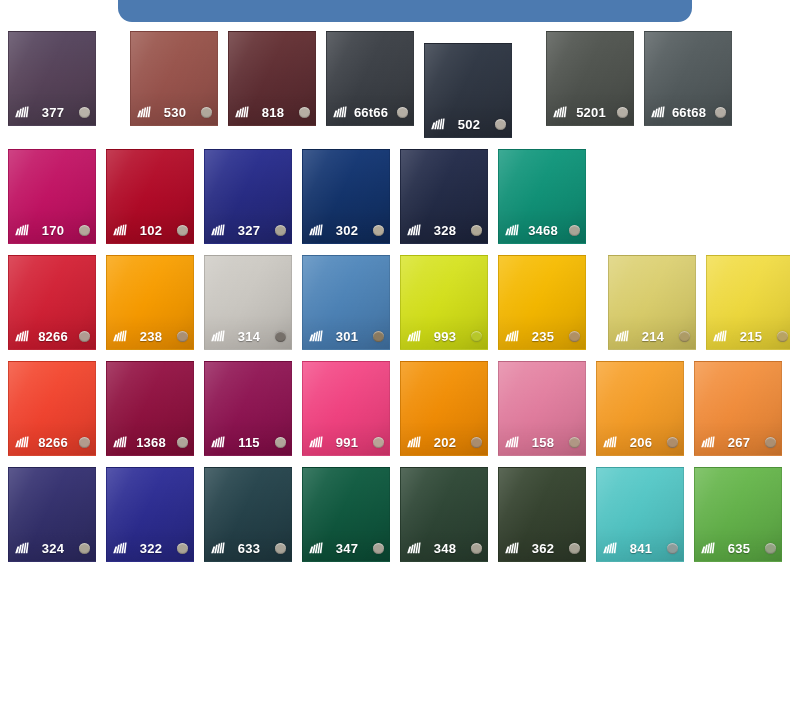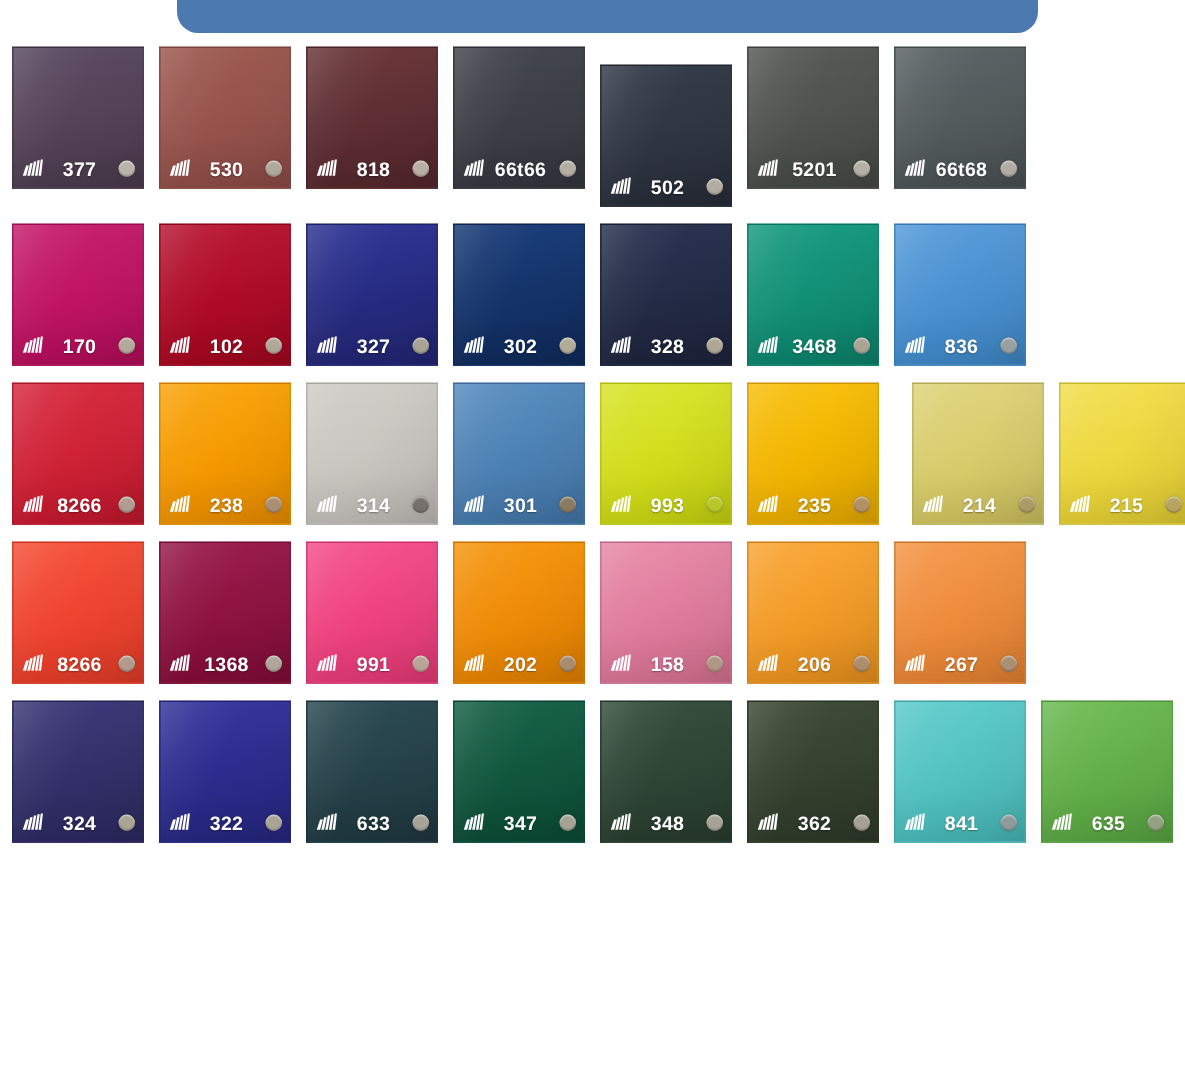--- a/index.html
+++ b/index.html
@@ -146,21 +146,21 @@
             <path d="M1.2 11.2 L3.4 11.2 L5.3 4.4 L3.4 4.4 Z" fill="#ffffff"></path>
             <path d="M4.2 11.2 L6.0 11.2 L7.8 2.8 L6.1 2.8 Z" fill="#ffffff"></path>
             <path d="M6.8 11.2 L8.5 11.2 L10.2 1.6 L8.6 1.6 Z" fill="#ffffff"></path>
             <path d="M9.3 11.2 L11.0 11.2 L12.5 0.8 L11.0 0.8 Z" fill="#ffffff"></path>
             <path d="M11.7 11.2 L13.4 11.2 L14.6 0.4 L13.2 0.4 Z" fill="#ffffff"></path>
           </svg>
           <span class="swatch-code">377</span>
           <span class="swatch-dot" style="background: rgb(185, 179, 169);"></span>
         </div>
       </div>
-      <div class="swatch" style="background: linear-gradient(rgb(156, 90, 81) 0%, rgb(151, 83, 76) 52%, rgb(142, 76, 70) 100%);">
+      <div class="swatch" style="background: linear-gradient(rgb(156, 90, 81) 0%, rgb(151, 83, 76) 52%, rgb(142, 76, 70) 100%); margin-left: 24px;">
         <div class="swatch-footer">
           <svg class="brand-icon" viewBox="0 0 15 12">
             <path d="M1.2 11.2 L3.4 11.2 L5.3 4.4 L3.4 4.4 Z" fill="#ffffff"></path>
             <path d="M4.2 11.2 L6.0 11.2 L7.8 2.8 L6.1 2.8 Z" fill="#ffffff"></path>
             <path d="M6.8 11.2 L8.5 11.2 L10.2 1.6 L8.6 1.6 Z" fill="#ffffff"></path>
             <path d="M9.3 11.2 L11.0 11.2 L12.5 0.8 L11.0 0.8 Z" fill="#ffffff"></path>
             <path d="M11.7 11.2 L13.4 11.2 L14.6 0.4 L13.2 0.4 Z" fill="#ffffff"></path>
           </svg>
           <span class="swatch-code">530</span>
           <span class="swatch-dot" style="background: rgb(176, 168, 156);"></span>
@@ -198,21 +198,21 @@
             <path d="M1.2 11.2 L3.4 11.2 L5.3 4.4 L3.4 4.4 Z" fill="#ffffff"></path>
             <path d="M4.2 11.2 L6.0 11.2 L7.8 2.8 L6.1 2.8 Z" fill="#ffffff"></path>
             <path d="M6.8 11.2 L8.5 11.2 L10.2 1.6 L8.6 1.6 Z" fill="#ffffff"></path>
             <path d="M9.3 11.2 L11.0 11.2 L12.5 0.8 L11.0 0.8 Z" fill="#ffffff"></path>
             <path d="M11.7 11.2 L13.4 11.2 L14.6 0.4 L13.2 0.4 Z" fill="#ffffff"></path>
           </svg>
           <span class="swatch-code">502</span>
           <span class="swatch-dot" style="background: rgb(179, 172, 162);"></span>
         </div>
       </div>
-      <div class="swatch" style="background: linear-gradient(rgb(86, 90, 85) 0%, rgb(79, 83, 78) 52%, rgb(70, 74, 70) 100%);">
+      <div class="swatch" style="background: linear-gradient(rgb(86, 90, 85) 0%, rgb(79, 83, 78) 52%, rgb(70, 74, 70) 100%); margin-left: 24px;">
         <div class="swatch-footer">
           <svg class="brand-icon" viewBox="0 0 15 12">
             <path d="M1.2 11.2 L3.4 11.2 L5.3 4.4 L3.4 4.4 Z" fill="#ffffff"></path>
             <path d="M4.2 11.2 L6.0 11.2 L7.8 2.8 L6.1 2.8 Z" fill="#ffffff"></path>
             <path d="M6.8 11.2 L8.5 11.2 L10.2 1.6 L8.6 1.6 Z" fill="#ffffff"></path>
             <path d="M9.3 11.2 L11.0 11.2 L12.5 0.8 L11.0 0.8 Z" fill="#ffffff"></path>
             <path d="M11.7 11.2 L13.4 11.2 L14.6 0.4 L13.2 0.4 Z" fill="#ffffff"></path>
           </svg>
           <span class="swatch-code">5201</span>
           <span class="swatch-dot" style="background: rgb(181, 175, 165);"></span>
@@ -304,33 +304,20 @@
             <path d="M1.2 11.2 L3.4 11.2 L5.3 4.4 L3.4 4.4 Z" fill="#ffffff"></path>
             <path d="M4.2 11.2 L6.0 11.2 L7.8 2.8 L6.1 2.8 Z" fill="#ffffff"></path>
             <path d="M6.8 11.2 L8.5 11.2 L10.2 1.6 L8.6 1.6 Z" fill="#ffffff"></path>
             <path d="M9.3 11.2 L11.0 11.2 L12.5 0.8 L11.0 0.8 Z" fill="#ffffff"></path>
             <path d="M11.7 11.2 L13.4 11.2 L14.6 0.4 L13.2 0.4 Z" fill="#ffffff"></path>
           </svg>
           <span class="swatch-code">3468</span>
           <span class="swatch-dot" style="background: rgb(169, 164, 150);"></span>
         </div>
       </div>
-      <div class="swatch" style="background: linear-gradient(rgb(86, 155, 216) 0%, rgb(74, 146, 210) 52%, rgb(63, 136, 200) 100%);">
-        <div class="swatch-footer">
-          <svg class="brand-icon" viewBox="0 0 15 12">
-            <path d="M1.2 11.2 L3.4 11.2 L5.3 4.4 L3.4 4.4 Z" fill="#ffffff"></path>
-            <path d="M4.2 11.2 L6.0 11.2 L7.8 2.8 L6.1 2.8 Z" fill="#ffffff"></path>
-            <path d="M6.8 11.2 L8.5 11.2 L10.2 1.6 L8.6 1.6 Z" fill="#ffffff"></path>
-            <path d="M9.3 11.2 L11.0 11.2 L12.5 0.8 L11.0 0.8 Z" fill="#ffffff"></path>
-            <path d="M11.7 11.2 L13.4 11.2 L14.6 0.4 L13.2 0.4 Z" fill="#ffffff"></path>
-          </svg>
-          <span class="swatch-code">836</span>
-          <span class="swatch-dot" style="background: rgb(154, 160, 160);"></span>
-        </div>
-      </div>
     </div>
     <div class="swatch-row">
       <div class="swatch" style="background: linear-gradient(rgb(214, 43, 62) 0%, rgb(207, 34, 54) 52%, rgb(195, 24, 44) 100%);">
         <div class="swatch-footer">
           <svg class="brand-icon" viewBox="0 0 15 12">
             <path d="M1.2 11.2 L3.4 11.2 L5.3 4.4 L3.4 4.4 Z" fill="#ffffff"></path>
             <path d="M4.2 11.2 L6.0 11.2 L7.8 2.8 L6.1 2.8 Z" fill="#ffffff"></path>
             <path d="M6.8 11.2 L8.5 11.2 L10.2 1.6 L8.6 1.6 Z" fill="#ffffff"></path>
             <path d="M9.3 11.2 L11.0 11.2 L12.5 0.8 L11.0 0.8 Z" fill="#ffffff"></path>
             <path d="M11.7 11.2 L13.4 11.2 L14.6 0.4 L13.2 0.4 Z" fill="#ffffff"></path>
@@ -449,20 +436,33 @@
         <div class="swatch-footer">
           <svg class="brand-icon" viewBox="0 0 15 12">
             <path d="M1.2 11.2 L3.4 11.2 L5.3 4.4 L3.4 4.4 Z" fill="#ffffff"></path>
             <path d="M4.2 11.2 L6.0 11.2 L7.8 2.8 L6.1 2.8 Z" fill="#ffffff"></path>
             <path d="M6.8 11.2 L8.5 11.2 L10.2 1.6 L8.6 1.6 Z" fill="#ffffff"></path>
             <path d="M9.3 11.2 L11.0 11.2 L12.5 0.8 L11.0 0.8 Z" fill="#ffffff"></path>
             <path d="M11.7 11.2 L13.4 11.2 L14.6 0.4 L13.2 0.4 Z" fill="#ffffff"></path>
           </svg>
           <span class="swatch-code">1368</span>
           <span class="swatch-dot" style="background: rgb(175, 165, 153);"></span>
+        </div>
+      </div>
+      <div class="swatch" style="background: linear-gradient(rgb(150, 32, 92) 0%, rgb(141, 22, 82) 52%, rgb(129, 12, 70) 100%);">
+        <div class="swatch-footer">
+          <svg class="brand-icon" viewBox="0 0 15 12">
+            <path d="M1.2 11.2 L3.4 11.2 L5.3 4.4 L3.4 4.4 Z" fill="#ffffff"></path>
+            <path d="M4.2 11.2 L6.0 11.2 L7.8 2.8 L6.1 2.8 Z" fill="#ffffff"></path>
+            <path d="M6.8 11.2 L8.5 11.2 L10.2 1.6 L8.6 1.6 Z" fill="#ffffff"></path>
+            <path d="M9.3 11.2 L11.0 11.2 L12.5 0.8 L11.0 0.8 Z" fill="#ffffff"></path>
+            <path d="M11.7 11.2 L13.4 11.2 L14.6 0.4 L13.2 0.4 Z" fill="#ffffff"></path>
+          </svg>
+          <span class="swatch-code">115</span>
+          <span class="swatch-dot" style="background: rgb(176, 166, 154);"></span>
         </div>
       </div>
       <div class="swatch" style="background: linear-gradient(rgb(244, 80, 139) 0%, rgb(239, 67, 128) 52%, rgb(230, 58, 118) 100%);">
         <div class="swatch-footer">
           <svg class="brand-icon" viewBox="0 0 15 12">
             <path d="M1.2 11.2 L3.4 11.2 L5.3 4.4 L3.4 4.4 Z" fill="#ffffff"></path>
             <path d="M4.2 11.2 L6.0 11.2 L7.8 2.8 L6.1 2.8 Z" fill="#ffffff"></path>
             <path d="M6.8 11.2 L8.5 11.2 L10.2 1.6 L8.6 1.6 Z" fill="#ffffff"></path>
             <path d="M9.3 11.2 L11.0 11.2 L12.5 0.8 L11.0 0.8 Z" fill="#ffffff"></path>
             <path d="M11.7 11.2 L13.4 11.2 L14.6 0.4 L13.2 0.4 Z" fill="#ffffff"></path>

